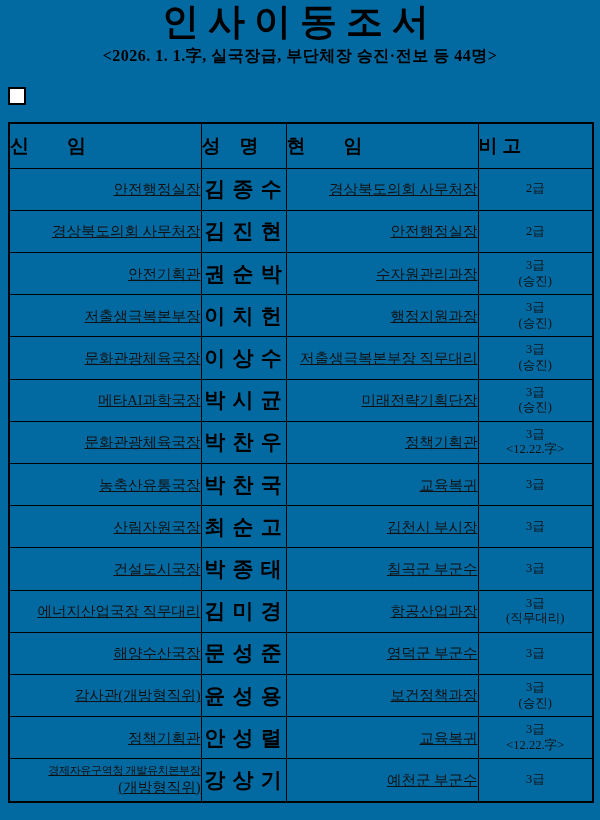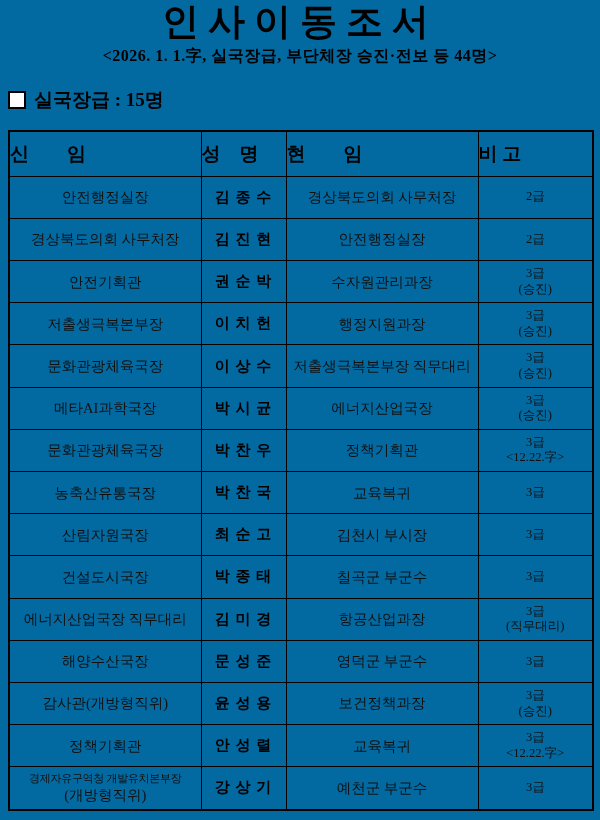--- a/index.html
+++ b/index.html
@@ -63,30 +63,31 @@
   }
   table.personnel th {
     height: 44px;
     font-size: 19px;
     font-weight: bold;
     text-align: left;
     white-space: nowrap;
   }
   table.personnel td { height: 41.2px; }
   td.pos {
-    text-align: center;
+    text-align: right;
     font-size: 14.5px;
     color: #111;
     padding-left: 6px;
     line-height: 1.25;
+    text-decoration: underline;
   }
   td.pos .pos-main.small { font-size: 11px; letter-spacing: -0.3px; }
   td.name {
     text-align: center;
-    font-size: 15px;
+    font-size: 21px;
     font-weight: bold;
     letter-spacing: 1px;
     white-space: nowrap;
   }
   td.note {
     text-align: center;
     font-size: 12.5px;
     color: #111;
     line-height: 1.25;
     white-space: pre-line;
@@ -94,21 +95,20 @@
 </style>
 </head>
 <body>
 
 <div class="page">
   <div class="doc-title">인사이동조서</div>
   <div class="doc-subtitle">&lt;2026. 1. 1.字, 실국장급, 부단체장 승진·전보 등 44명&gt;</div>
 
   <div class="section-heading">
     <span class="section-box"></span>
-    <span>실국장급 : 15명</span>
   </div>
 
   <table class="personnel">
     <colgroup>
       <col class="c1">
         <col class="c2">
         <col class="c3">
         <col class="c4">
     </colgroup>
     <thead>
@@ -161,21 +161,21 @@
           <td class="name">이 상 수</td>
           <td class="pos">저출생극복본부장 직무대리</td>
           <td class="note">3급
 (승진)</td>
         </tr>
         <tr>
           <td class="pos">
             <div class="pos-main">메타AI과학국장</div>
           </td>
           <td class="name">박 시 균</td>
-          <td class="pos">에너지산업국장</td>
+          <td class="pos">미래전략기획단장</td>
           <td class="note">3급
 (승진)</td>
         </tr>
         <tr>
           <td class="pos">
             <div class="pos-main">문화관광체육국장</div>
           </td>
           <td class="name">박 찬 우</td>
           <td class="pos">정책기획관</td>
           <td class="note">3급

